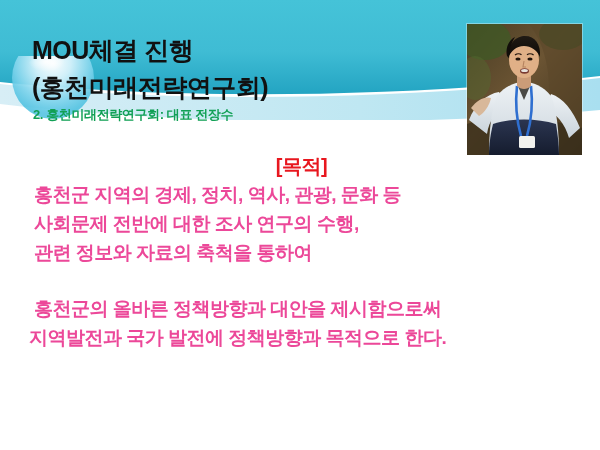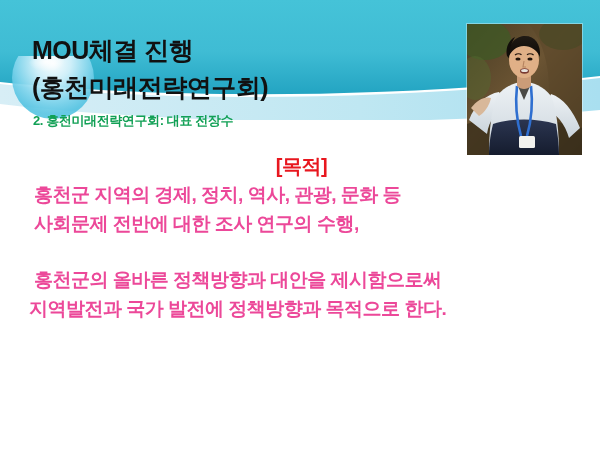--- a/index.html
+++ b/index.html
@@ -57,21 +57,21 @@
     width:115px; height:131px;
     overflow:hidden;
     background:#2e2418;
     box-shadow:0 0 0 1px rgba(255,255,255,.35);
   }
   .photo-frame svg{display:block;}
 
   
   .subtitle{
     position:absolute;
-    left:33px; top:112px;
+    left:33px; top:106px;
     font-size:13px;
     font-weight:bold;
     color:#11a055;
     letter-spacing:-0.4px;
     white-space:nowrap;
   }
 
   
   .body-block{
     position:absolute;
@@ -209,20 +209,21 @@
   </div>
 
   <div class="subtitle">2. 홍천미래전략연구회: 대표 전장수</div>
 
   <div class="body-block">
 
     <div class="heading-target">[목적]</div>
 
     <div class="body-line indent">홍천군 지역의 경제, 정치, 역사, 관광, 문화 등</div>
     <div class="body-line indent">사회문제 전반에 대한 조사 연구의 수행,</div>
+    <div class="body-line indent">관련 정보와 자료의 축척을 통하여</div>
 
     <div class="gap"></div>
 
     <div class="body-line indent">홍천군의 올바른 정책방향과 대안을 제시함으로써</div>
     <div class="body-line">지역발전과 국가 발전에 정책방향과 목적으로 한다.</div>
   </div>
 
 </div>
 
 </body></html>

